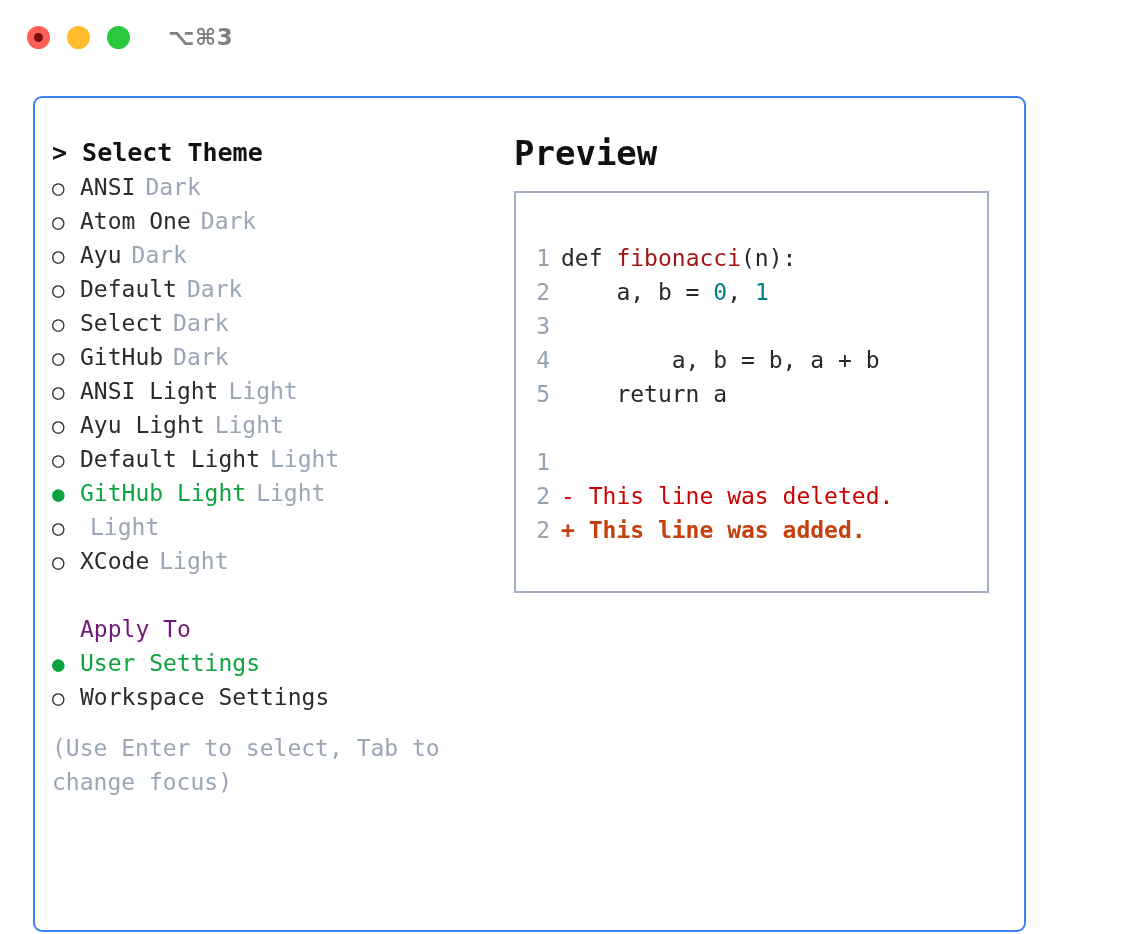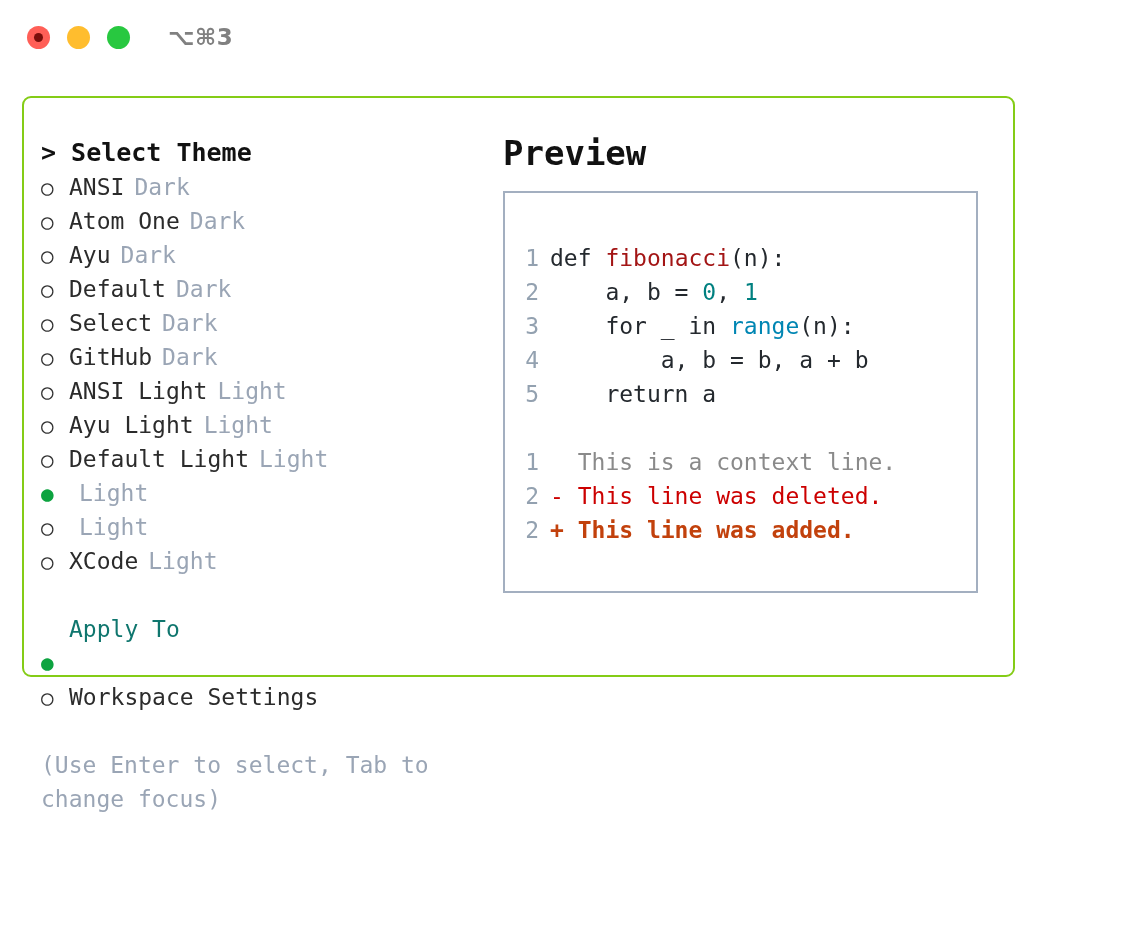--- a/index.html
+++ b/index.html
@@ -64,25 +64,25 @@
     font-size: 23px;
     font-weight: bold;
     color: #808080;
     letter-spacing: 0.5px;
     white-space: pre;
   }
 
   
   #dialog {
     position: absolute;
-    left: 22px;
+    left: 33px;
     top: 96px;
     width: 993px;
-    height: 581px;
-    border: 2px solid #84cc16;
+    height: 836px;
+    border: 2px solid #3b82f6;
     border-radius: 9px;
     background: #ffffff;
     box-sizing: border-box;
   }
 
   
   #theme-column {
     position: absolute;
     left: 17px;
     top: 38px;
@@ -119,29 +119,29 @@
   .row-label { color: #2b2b2b; text-align: right; }
   .row-tag {
     color: #9aa5b5;
     margin-left: 10px;
   }
 
   
   #apply-block { margin-top: 34px; }
   #apply-title {
     font-size: 23px;
-    color: #0f766e;
+    color: #701a75;
     line-height: 34px;
     height: 34px;
     padding-left: 28px;
     white-space: pre;
   }
   
   #hint {
-    margin-top: 34px;
+    margin-top: 17px;
     font-size: 23px;
     line-height: 34px;
     color: #9aa5b5;
     width: 400px;
     white-space: pre-wrap;
   }
 
   
   #preview-column {
     position: absolute;
@@ -211,49 +211,49 @@
       <div class="theme-list" id="theme-list">
           <div class="theme-row"><span class="bullet">○</span><span class="row-label">ANSI</span><span class="row-tag">Dark</span></div>
           <div class="theme-row"><span class="bullet">○</span><span class="row-label">Atom One</span><span class="row-tag">Dark</span></div>
           <div class="theme-row"><span class="bullet">○</span><span class="row-label">Ayu</span><span class="row-tag">Dark</span></div>
           <div class="theme-row"><span class="bullet">○</span><span class="row-label">Default</span><span class="row-tag">Dark</span></div>
           <div class="theme-row"><span class="bullet">○</span><span class="row-label">Select</span><span class="row-tag">Dark</span></div>
           <div class="theme-row"><span class="bullet">○</span><span class="row-label">GitHub</span><span class="row-tag">Dark</span></div>
           <div class="theme-row"><span class="bullet">○</span><span class="row-label">ANSI Light</span><span class="row-tag">Light</span></div>
           <div class="theme-row"><span class="bullet">○</span><span class="row-label">Ayu Light</span><span class="row-tag">Light</span></div>
           <div class="theme-row"><span class="bullet">○</span><span class="row-label">Default Light</span><span class="row-tag">Light</span></div>
-          <div class="theme-row selected"><span class="bullet">●</span><span class="row-tag">Light</span></div>
+          <div class="theme-row selected"><span class="bullet">●</span><span class="row-label">GitHub Light</span><span class="row-tag">Light</span></div>
           <div class="theme-row"><span class="bullet">○</span><span class="row-tag">Light</span></div>
           <div class="theme-row"><span class="bullet">○</span><span class="row-label">XCode</span><span class="row-tag">Light</span></div>
         </div>
 
       <div id="apply-block">
         <div id="apply-title">Apply To</div>
         <div id="apply-list">
-            <div class="theme-row selected"><span class="bullet">●</span></div>
+            <div class="theme-row selected"><span class="bullet">●</span><span class="row-label">User Settings</span></div>
             <div class="theme-row"><span class="bullet">○</span><span class="row-label">Workspace Settings</span></div>
           </div>
       </div>
 
       <div id="hint">(Use Enter to select, Tab to change focus)</div>
     </div>
 
     <div id="preview-column">
       <div id="preview-title">Preview</div>
       <div id="preview-box">
         <div id="code-block">
             <div class="code-line"><span class="ln">1</span><span><span class="code-text">def </span><span class="tok-fn">fibonacci</span><span class="code-text">(n):</span></span></div>
             <div class="code-line"><span class="ln">2</span><span><span class="code-text">    a, b = </span><span class="tok-num">0</span><span class="code-text">, </span><span class="tok-num">1</span></span></div>
-            <div class="code-line"><span class="ln">3</span><span><span class="code-text">    for _ in </span><span class="tok-blue">range</span><span class="code-text">(n):</span></span></div>
+            <div class="code-line"><span class="ln">3</span></div>
             <div class="code-line"><span class="ln">4</span><span><span class="code-text">        a, b = b, a + b</span></span></div>
             <div class="code-line"><span class="ln">5</span><span><span class="code-text">    return a</span></span></div>
           </div>
         <div class="blank-line"></div>
         <div id="diff-block">
-            <div class="code-line"><span class="ln">1</span><span class="diff-ctx">  This is a context line.</span></div>
+            <div class="code-line"><span class="ln">1</span></div>
             <div class="code-line"><span class="ln">2</span><span class="diff-del">- This line was deleted.</span></div>
             <div class="code-line"><span class="ln">2</span><span class="diff-add">+ This line was added.</span></div>
           </div>
       </div>
     </div>
 
   </div>
 </div>
 
 </body></html>

